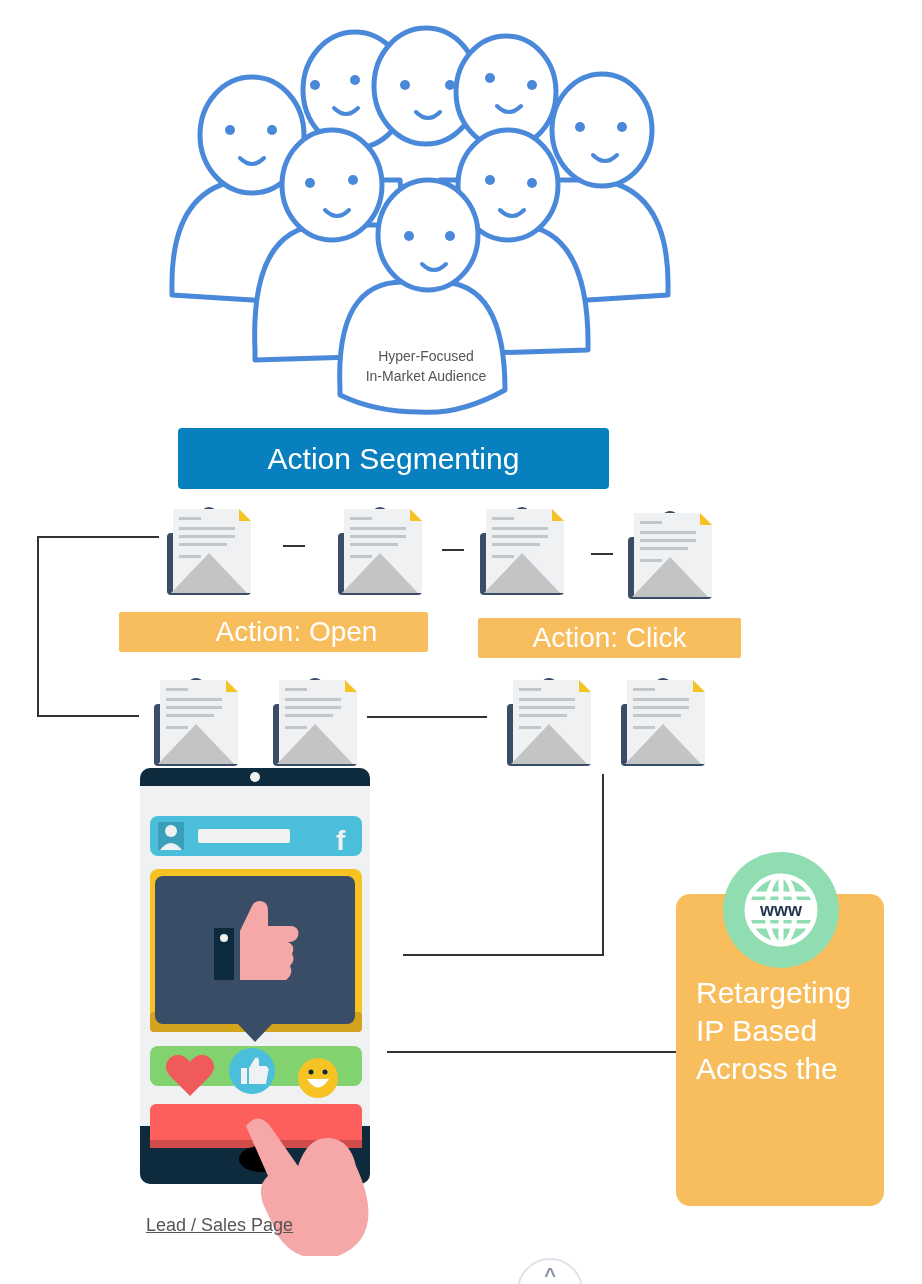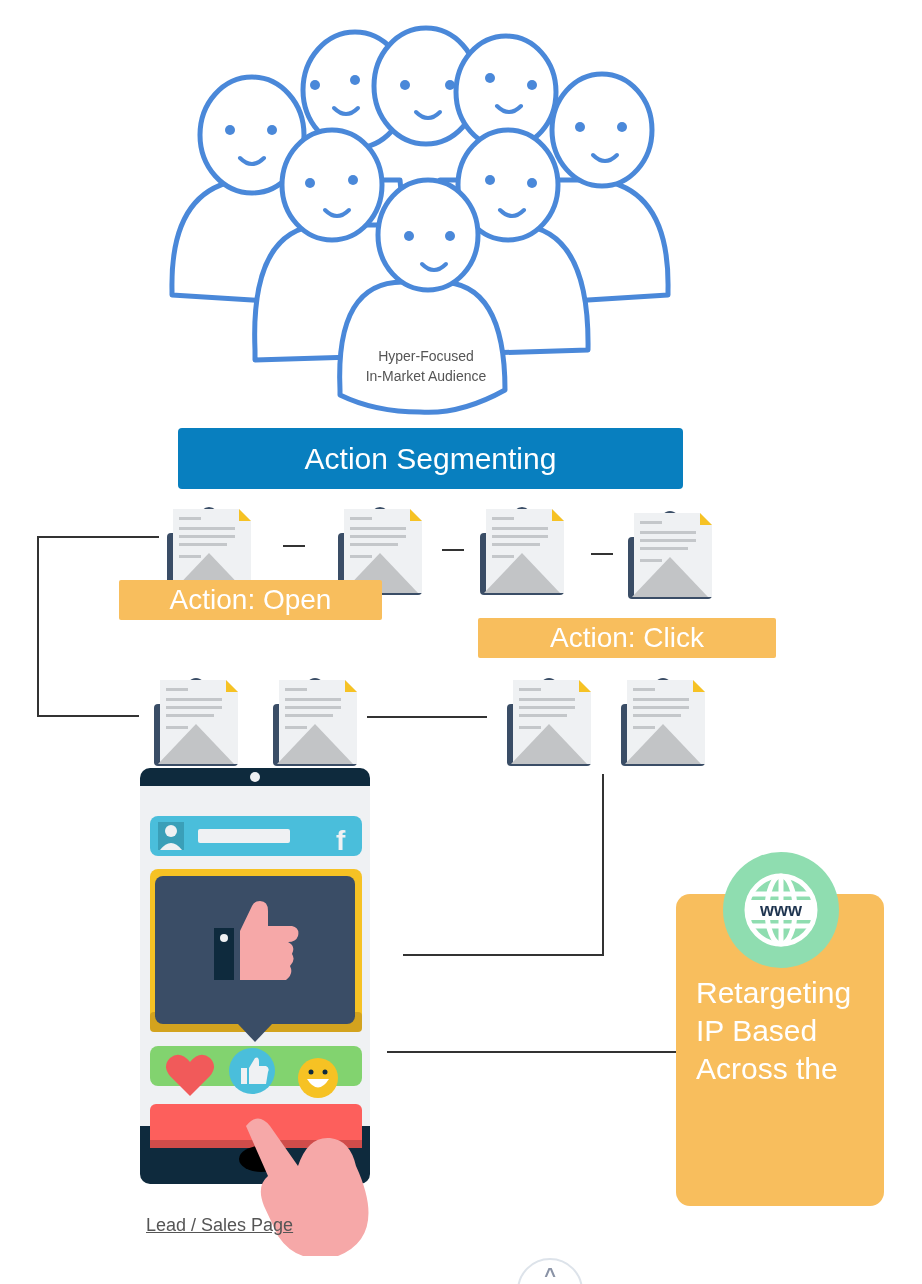--- a/index.html
+++ b/index.html
@@ -1,20 +1,20 @@
 <!DOCTYPE html>
 <html><head>
 <meta charset="utf-8">
 <style>
   html, body { margin:0; padding:0; background:#ffffff; }
   body { width:922px; height:1284px; position:relative; overflow:hidden; font-family:"Liberation Sans", sans-serif; }
   .abs { position:absolute; }
   svg { display:block; }
   .crowd-label { position:absolute; left:336px; top:346px; width:180px; text-align:center; font-size:14px; line-height:20px; color:#555555; }
-  .banner { position:absolute; left:178px; top:428px; width:505px; height:61px; background:#087fbf; border-radius:4px; color:#fff; font-size:30px; display:flex; align-items:center; justify-content:center; }
+  .banner { position:absolute; left:178px; top:428px; width:431px; height:61px; background:#087fbf; border-radius:4px; color:#fff; font-size:30px; display:flex; align-items:center; justify-content:center; }
   .action-tag { position:absolute; height:40px; background:#f8be5d; color:#fff; font-size:28px; display:flex; align-items:center; justify-content:center; border-radius:2px; }
   .line { position:absolute; background:#333; }
   .phone-caption { position:absolute; left:146px; top:1215px; font-size:18px; color:#555;text-decoration:underline; }
   .ip-card { position:absolute; left:676px; top:894px; width:208px; height:312px; background:#f8be5d; border-radius:14px; }
   .ip-text { position:absolute; left:696px; top:974px; width:185px; color:#fff; font-size:30px; line-height:38px; }
   .scroll-btn { position:absolute; left:517px; top:1258px; width:62px; height:62px; border-radius:50%; border:2px solid #dde3ea; background:#fff; }
   .scroll-btn span { position:absolute; left:0; right:0; top:4px; text-align:center; color:#8a93a6; font-size:20px; font-weight:bold; }
 </style>
 </head>
 <body>
@@ -104,22 +104,22 @@
     <use href="#env"></use>
   </svg>
 <svg class="abs" style="left:628px;top:509px;" width="84" height="92">
     <use href="#env"></use>
   </svg>
 
 <div class="line" style="left:283px;top:545px;width:22px;height:2px;"></div>
 <div class="line" style="left:442px;top:549px;width:22px;height:2px;"></div>
 <div class="line" style="left:591px;top:553px;width:22px;height:2px;"></div>
 
-<div class="action-tag" style="left:119px;top:580px;width:263px;">Action: Open</div>
-<div class="action-tag" style="left:478px;top:618px;width:298px;">Action: Click</div>
+<div class="action-tag" style="left:119px;top:612px;width:263px;padding-left:46px;">Action: Open</div>
+<div class="action-tag" style="left:478px;top:618px;width:263px;">Action: Click</div>
 
 <div class="line" style="left:37px;top:536px;width:122px;height:2px;"></div>
 <div class="line" style="left:37px;top:536px;width:2px;height:181px;"></div>
 <div class="line" style="left:37px;top:715px;width:102px;height:2px;"></div>
 
 <svg class="abs" style="left:154px;top:676px;" width="84" height="92">
     <use href="#env"></use>
   </svg>
 <svg class="abs" style="left:273px;top:676px;" width="84" height="92">
     <use href="#env"></use>

